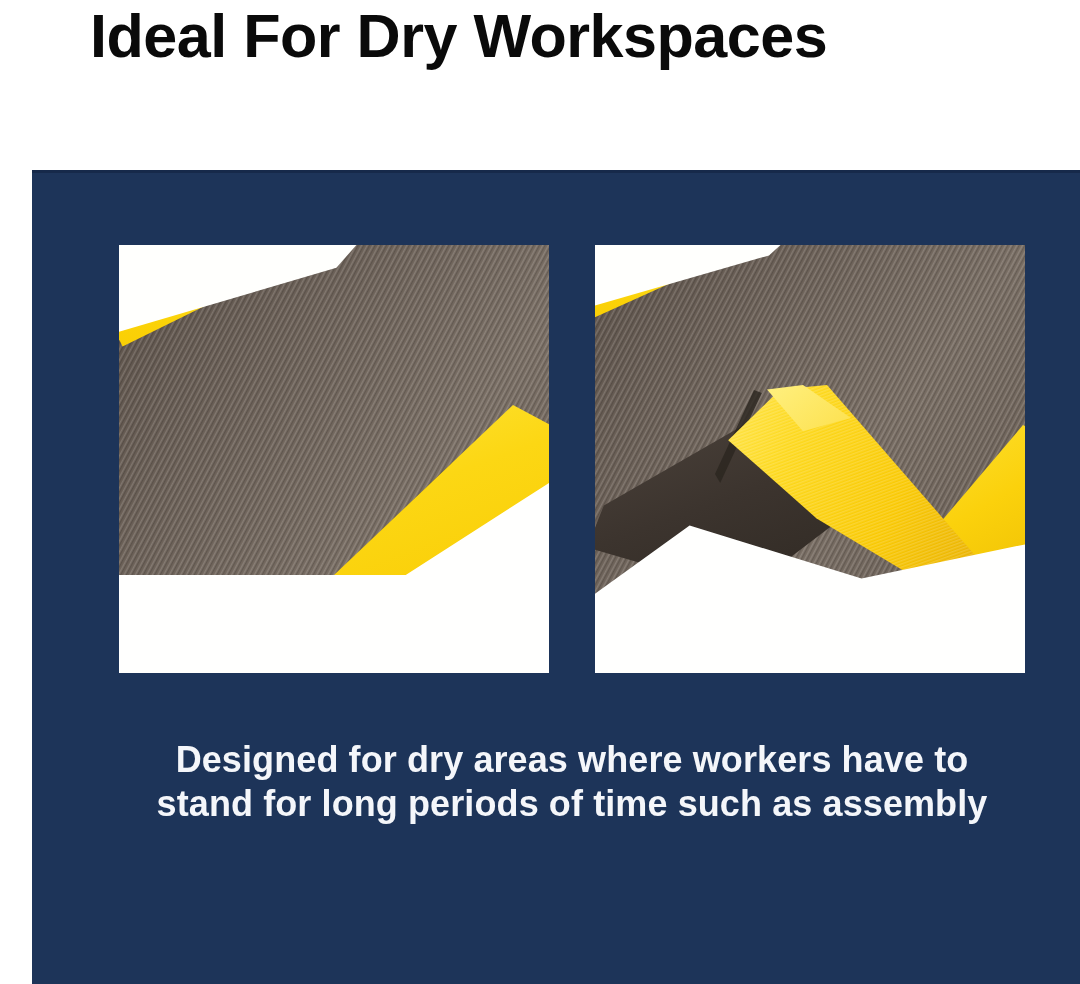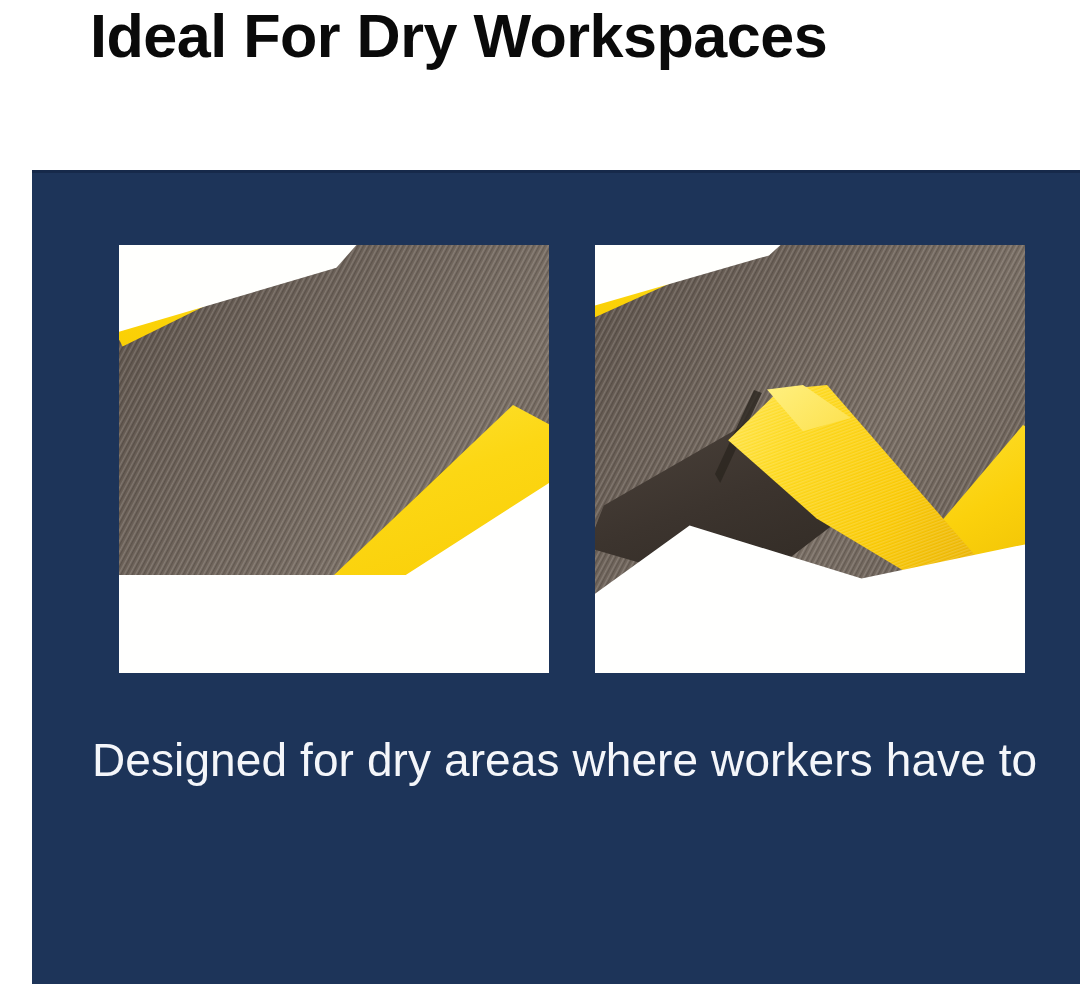--- a/index.html
+++ b/index.html
@@ -275,26 +275,26 @@
     height: 90px;
     background: #fffffe;
   }
 
   
   #caption {
     position: absolute;
     left: 60px;
     top: 565px;
     width: 960px;
-    text-align: left;
+    text-align: center;
     color: #f4f6fa;
     font-family: "Liberation Sans Narrow", "Liberation Sans", sans-serif;
-    font-size: 46px;
+    font-size: 36px;
     line-height: 44px;
-    font-weight: normal;
+    font-weight: bold;
     letter-spacing: 0.1px;
   }
   #caption .cap-line { display: block; white-space: nowrap; }
 </style>
 </head>
 <body>
 
 <div id="page">
 
   <div id="header-band">
@@ -325,16 +325,17 @@
         <div id="right-fold-edge"></div>
         <div id="right-fold-flap"></div>
         <div id="right-fold-bevel"></div>
         <div id="right-white-bottom"></div>
         <div id="right-white-bottom2"></div>
       </div>
     </div>
 
     <div id="caption">
       <span class="cap-line">Designed for dry areas where workers have to</span>
+      <span class="cap-line">stand for long periods of time such as assembly</span>
     </div>
 
   </div>
 </div>
 
 </body></html>

